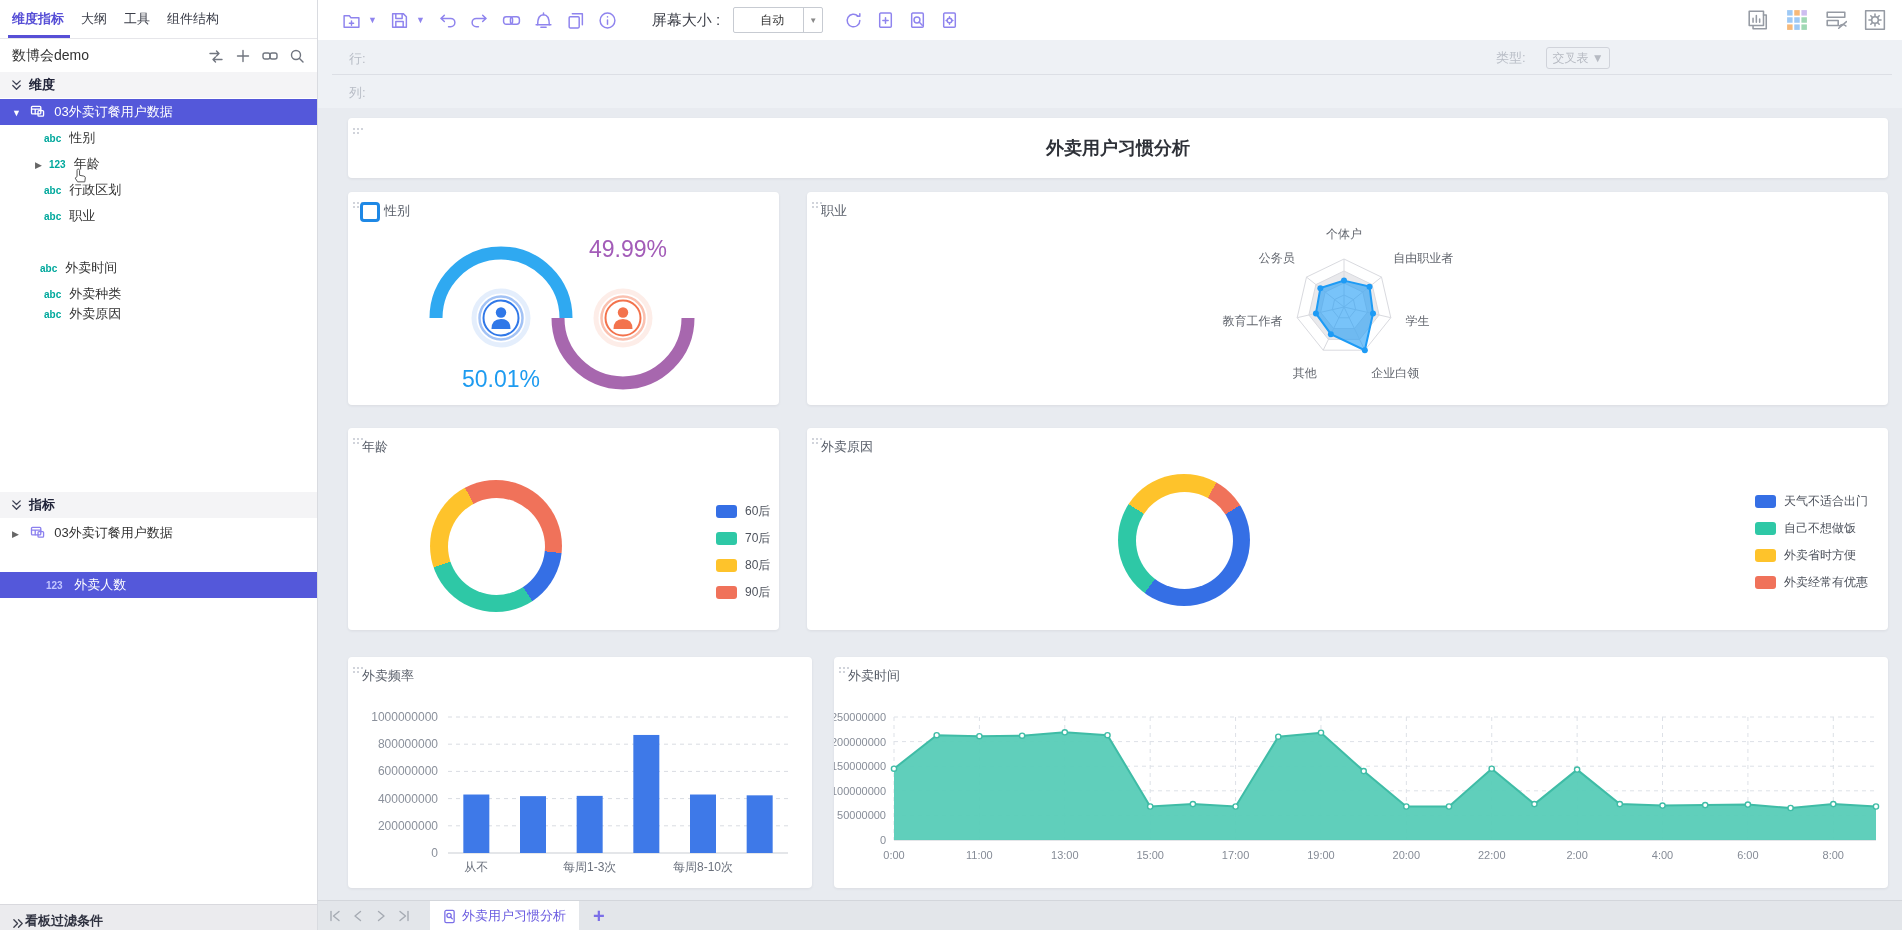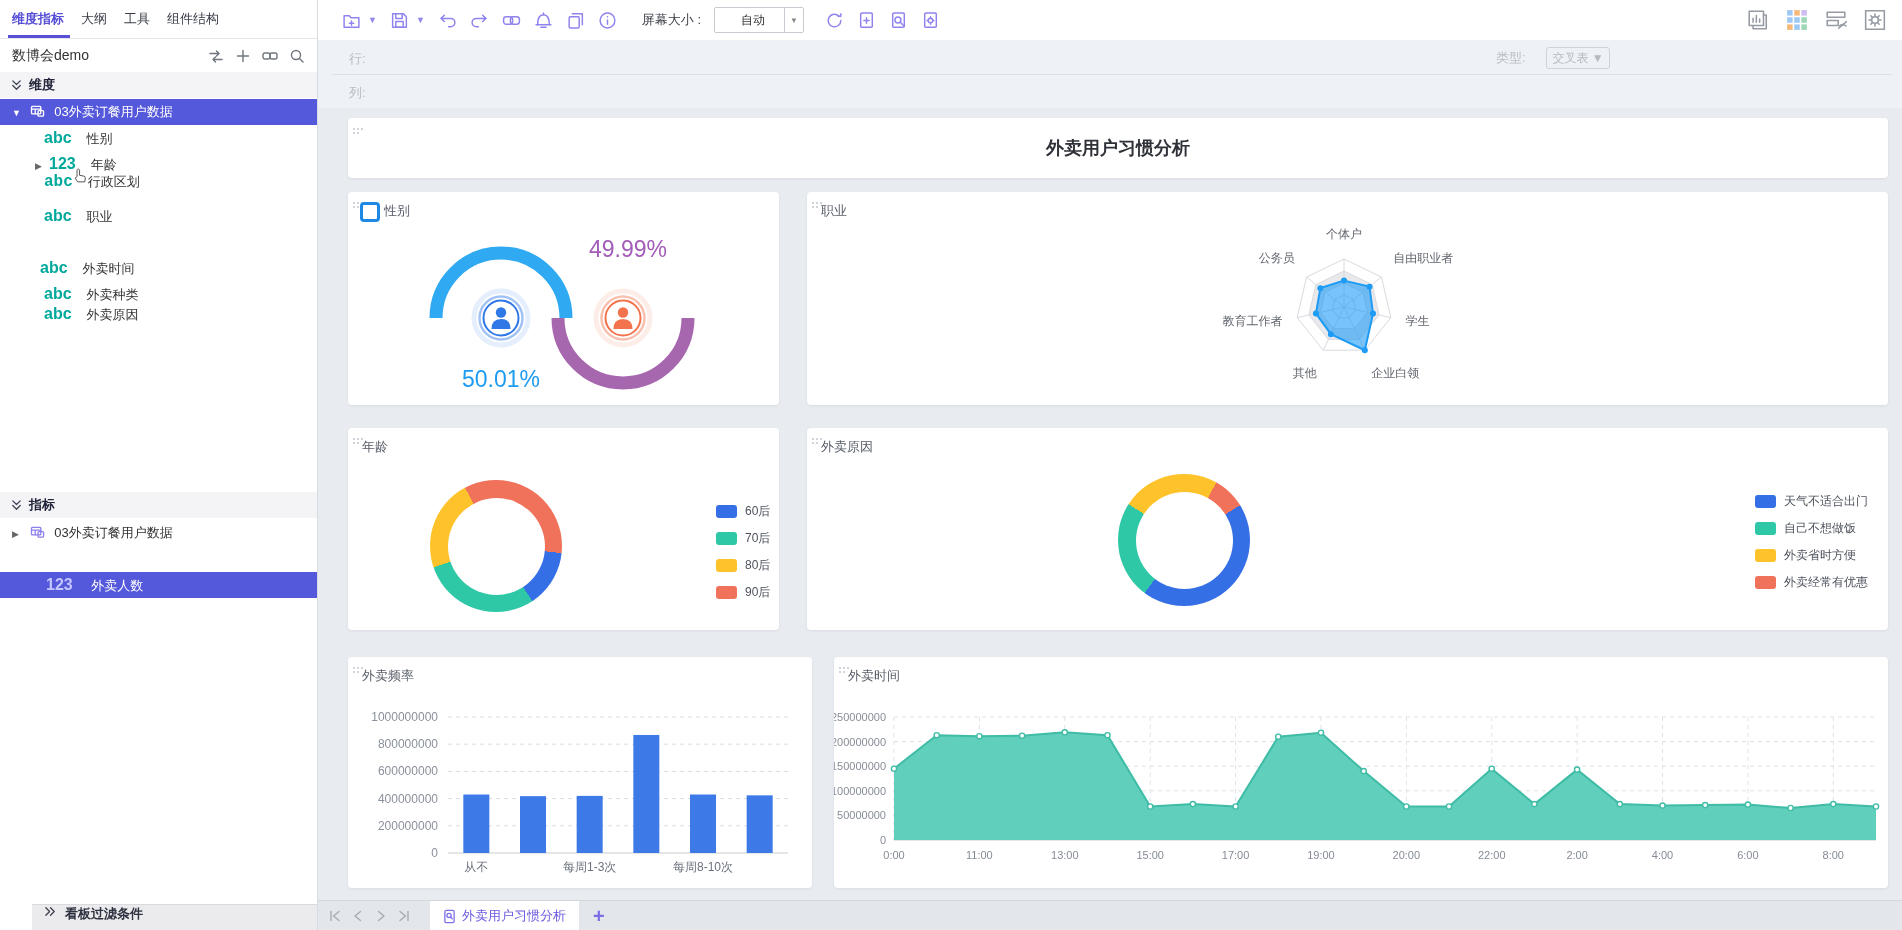--- a/index.html
+++ b/index.html
@@ -15,37 +15,37 @@
   .ds-name{font-size:14px;color:#333;flex:1;}
   .ds-icons{display:flex;gap:11px;color:#70757f;}
   .ds-icons span{width:16px;height:16px;display:inline-block;cursor:pointer;}
   .icon-svg *{stroke:currentColor;fill:none;stroke-width:1.4;stroke-linecap:round;stroke-linejoin:round;}
   .sec-h{position:absolute;left:0;right:0;height:26px;line-height:26px;background:#f4f4f6;
          font-size:13px;font-weight:bold;color:#23263b;padding-left:10px;display:flex;align-items:center;gap:6px;}
   .sec-h svg{color:#3f4356;}
   .trow{position:absolute;left:0;right:0;height:26px;line-height:26px;font-size:13px;color:#333;cursor:pointer;white-space:nowrap;padding-left:44px;}
   .trow .arr{display:inline-block;width:12px;color:#666;font-size:9px;margin-right:2px;}
   .trow.root{padding-left:12px;}
-  .pfx{color:#00A89C;font-size:16px;font-weight:bold;margin-right:15px;}
+  .pfx{color:#00A89C;font-size:10px;font-weight:bold;margin-right:8px;}
   .trow.sel{background:#5458DA;color:#fff;}
   .trow.sel .pfx{color:#c3c6ff;}
   .trow.sel .arr{color:#fff;}
   .ticon{color:#8b80ee;display:inline-block;width:16px;height:13px;vertical-align:-2px;margin-right:5px;}
   .trow.sel .ticon{color:#fff;}
   .sigma{color:#7b6fe8;font-weight:bold;font-size:13px;margin-right:6px;}
   #filter-bar{position:absolute;left:0;right:0;bottom:0;height:25px;background:#ebebee;border-top:1px solid #d9d9de;
-              display:flex;align-items:flex-start;gap:8px;padding-left:12px;font-size:13px;font-weight:bold;color:#2f3240;margin-left:32px;}
+              display:flex;align-items:flex-end;padding-left:12px;font-size:13px;font-weight:bold;color:#2f3240;}
   #filter-bar svg{color:#3c3f4c;}
   
   #main{position:absolute;left:318px;top:0;right:0;height:930px;}
   #toolbar{position:absolute;left:0;right:0;top:0;height:40px;background:#fff;border-bottom:1px solid #e4e6eb;
            display:flex;align-items:center;padding-left:24px;gap:13px;}
   .tbi{width:19px;height:19px;color:#8F84EE;display:inline-block;cursor:pointer;}
   .tbi-caret{color:#8F84EE;font-size:9px;margin-left:-6px;cursor:pointer;}
-  .tb-label{font-size:13px;color:#3a3d46;margin-left:12px;}
+  .tb-label{font-size:15px;color:#3a3d46;margin-left:22px;}
   .tb-select{width:88px;height:24px;border:1px solid #c7cbd2;border-radius:2px;background:#fff;display:flex;align-items:center;cursor:pointer;}
   .tb-select .val{flex:1;font-size:12px;color:#333;padding-left:7px;text-align:center;}
   .tb-select .car{width:18px;height:100%;border-left:1px solid #c7cbd2;display:flex;align-items:center;justify-content:center;font-size:8px;color:#888;}
   .tb-right{margin-left:auto;display:flex;gap:17px;padding-right:16px;color:#959aa3;}
   .tbr{width:22px;height:22px;display:inline-block;cursor:pointer;}
   #config{position:absolute;left:0;right:0;top:40px;height:68px;background:#eef1f5;}
   .cfg-lb{position:absolute;font-size:13px;color:#b8bdc6;}
   #cfg-sep{position:absolute;left:14px;right:10px;top:34px;height:1px;background:#dcdfe5;}
   .type-dd{position:absolute;left:1228px;top:7px;width:62px;height:20px;border:1px solid #d0d3da;border-radius:3px;
            font-size:12px;color:#b6bac2;display:flex;align-items:center;justify-content:center;gap:5px;cursor:pointer;}
@@ -118,21 +118,21 @@
       <span class="arr">▼</span>
       <span class="ticon"><svg class="icon-svg" viewBox="0 0 16 14" width="16" height="13">
             <rect x="1" y="1.5" width="10" height="8" rx="1"></rect>
             <path d="M1 4.5h10M5 4.5v5"></path>
             <rect x="8" y="6" width="6" height="6" rx="1"></rect>
           </svg></span>
       <span>03外卖订餐用户数据</span>
     </div>
     <div class="trow" style="top:125px;"><span class="pfx">abc</span><span>性别</span></div>
     <div class="trow" style="top:151px;padding-left:35px;"><span class="arr">▶</span><span class="pfx">123</span><span>年龄</span></div>
-    <div class="trow" style="top:169px;font-family:Liberation Mono, monospace;"><span class="pfx">abc</span><span>行政区划</span></div>
+    <div class="trow" style="top:177px;"><span class="pfx">abc</span><span>行政区划</span></div>
     <div class="trow" style="top:203px;"><span class="pfx">abc</span><span>职业</span></div>
     <div class="trow" style="top:255px;padding-left:40px;"><span class="pfx">abc</span><span>外卖时间</span></div>
     <div class="trow" style="top:281px;"><span class="pfx">abc</span><span>外卖种类</span></div>
     <div class="trow" style="top:301px;"><span class="pfx">abc</span><span>外卖原因</span></div>
 
     <div class="sec-h" style="top:492px;">
       <svg class="icon-svg" viewBox="0 0 14 14" width="13" height="13">
           <path d="M3 2l4 4 4-4"></path>
           <path d="M3 7l4 4 4-4"></path>
         </svg>

